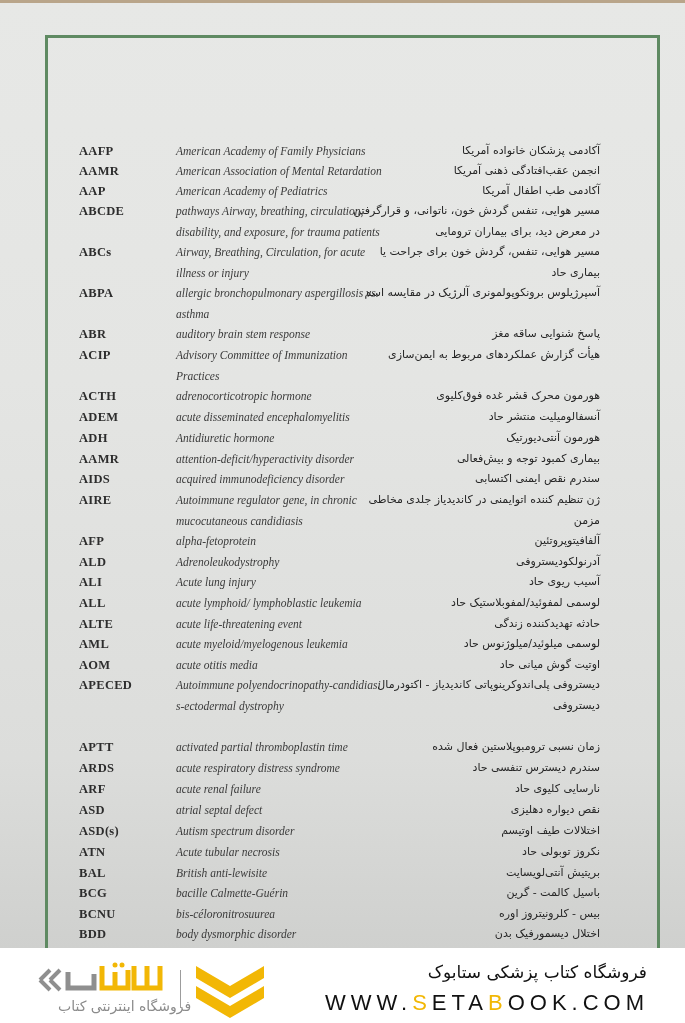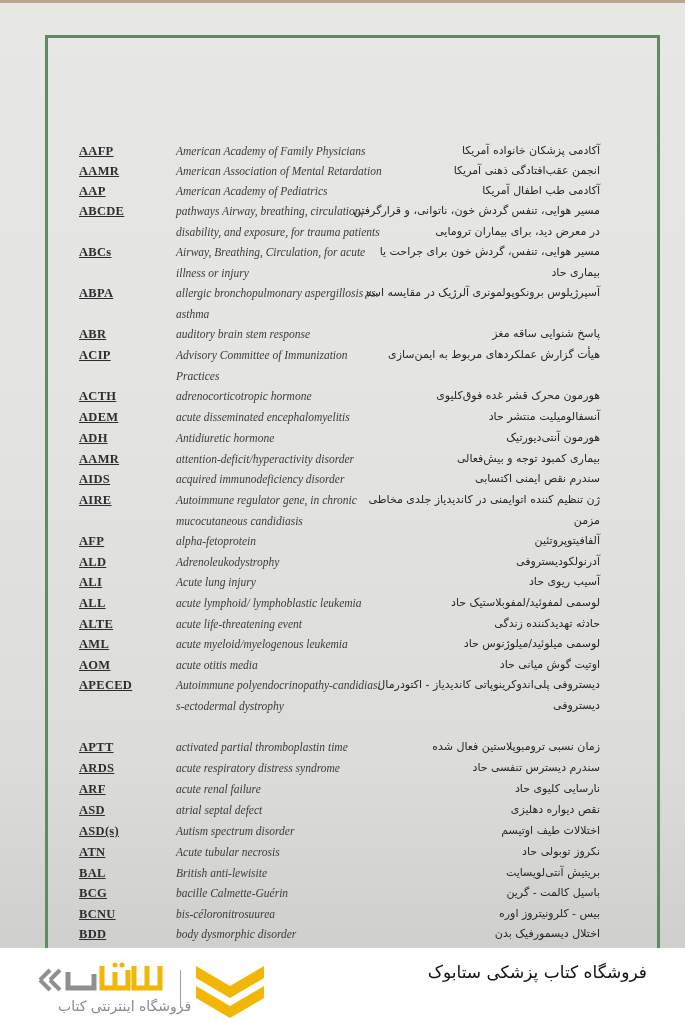--- a/index.html
+++ b/index.html
@@ -42,21 +42,21 @@
   }
   .en {
     position: absolute; left: 176px; top: 0; width: 215px;
     font-size: 11.5px; color: #3a3a3a; line-height: 20.5px; font-style: italic;
   }
   .fa {
     position: absolute; right: 85px; top: 0; width: 250px;
     font-family: "DejaVu Sans", sans-serif; font-size: 11px; color: #262626;
     direction: rtl; text-align: right; line-height: 20.5px;
   }
-  .abbr { line-height: 20.5px; text-decoration: underline; }
+  .abbr { line-height: 20.5px; }
   .banner {
     position: absolute; left: 0; top: 948px; width: 685px; height: 75px; background: #ffffff;
   }
   .store-name {
     position: absolute; right: 38px; top: 14px;
     font-family: "DejaVu Sans", sans-serif; font-size: 17px; color: #111; direction: rtl;
   }
   .store-url {
     position: absolute; right: 36px; top: 42px;
     font-family: "Liberation Sans", sans-serif; font-size: 22px; letter-spacing: 5px; color: #111;
@@ -238,20 +238,21 @@
     <div class="row" style="top:924px">
       <span class="abbr">BDD</span>
       <span class="en">body dysmorphic disorder</span>
       <span class="fa">اختلال دیسمورفیک بدن</span>
     </div>
   </div>
 </div>
 
 <div class="banner">
   <div class="store-name">فروشگاه کتاب پزشکی ستابوک</div>
+  <div class="store-url"><span>WWW.</span><span class="hl">S</span><span>ETA</span><span class="hl">B</span><span>OOK.COM</span></div>
 </div>
 
 <div class="logo-wrap">
   <svg class="logo-word" width="135" height="36" viewBox="0 0 135 36">
     <path d="M4 18 L14 8 M4 18 L14 28 M14 18 L24 8 M14 18 L24 28" stroke="#8f8f8f" stroke-width="4" fill="none"></path>
     <path d="M32 10 L32 26 L58 26 L58 12" stroke="#8f8f8f" stroke-width="5" fill="none"></path>
     <path d="M66 4 L66 26 L92 26 L92 8 M79 10 L79 26" stroke="#f2b705" stroke-width="5" fill="none"></path>
     <circle cx="79" cy="3" r="2.5" fill="#f2b705"></circle>
     <circle cx="86" cy="3" r="2.5" fill="#f2b705"></circle>
     <path d="M98 4 L98 26 L124 26 L124 4 M111 4 L111 26" stroke="#f2b705" stroke-width="5" fill="none"></path>

